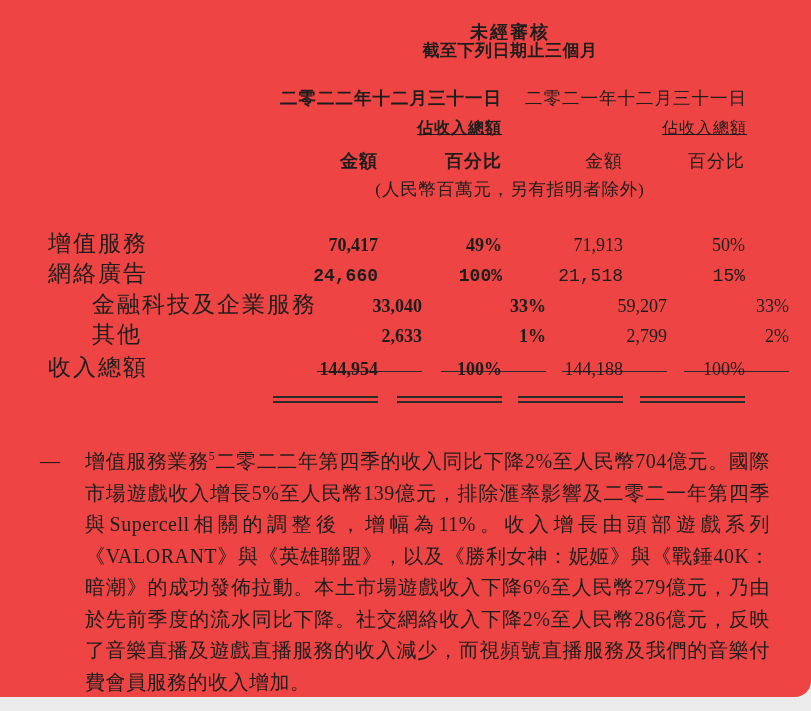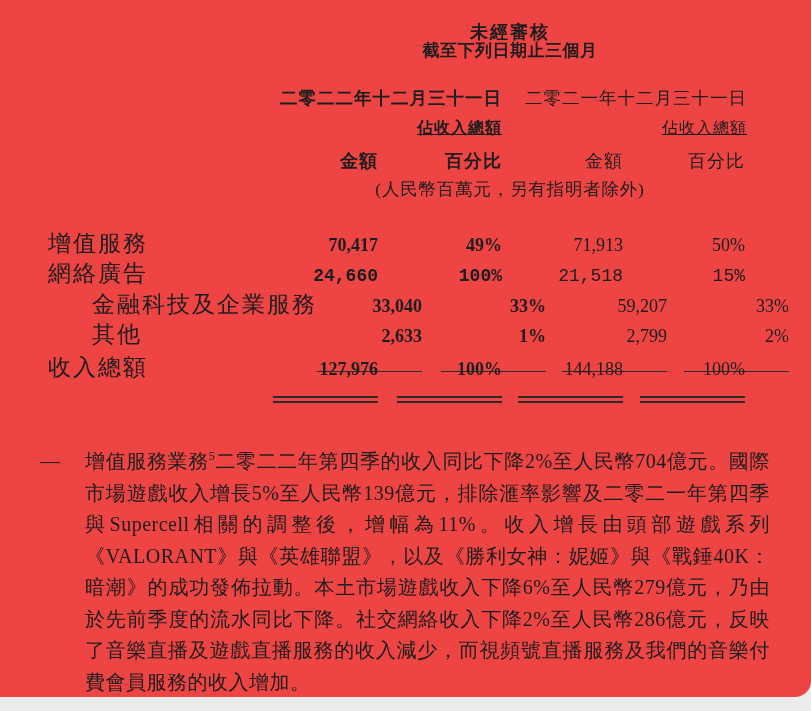--- a/index.html
+++ b/index.html
@@ -109,21 +109,21 @@
   <div class="grid-row row-4">
     <span class="rlabel">其他</span>
     <span class="num c1 b">2,633</span>
     <span class="num c2 b">1%</span>
     <span class="num c3">2,799</span>
     <span class="num c4">2%</span>
   </div>
 
   <div class="grid-row row-total">
     <span class="rlabel">收入總額</span>
-    <span class="num c1 b">127,976</span>
+    <span class="num c1 b">144,954</span>
     <span class="num c2 b">100%</span>
     <span class="num c3">144,188</span>
     <span class="num c4">100%</span>
   </div>
 
   <div class="grid-row rule2-row">
     <span class="spacer"></span>
     <span class="rule2 c1"></span>
     <span class="rule2 c2"></span>
     <span class="rule2 c3"></span>

